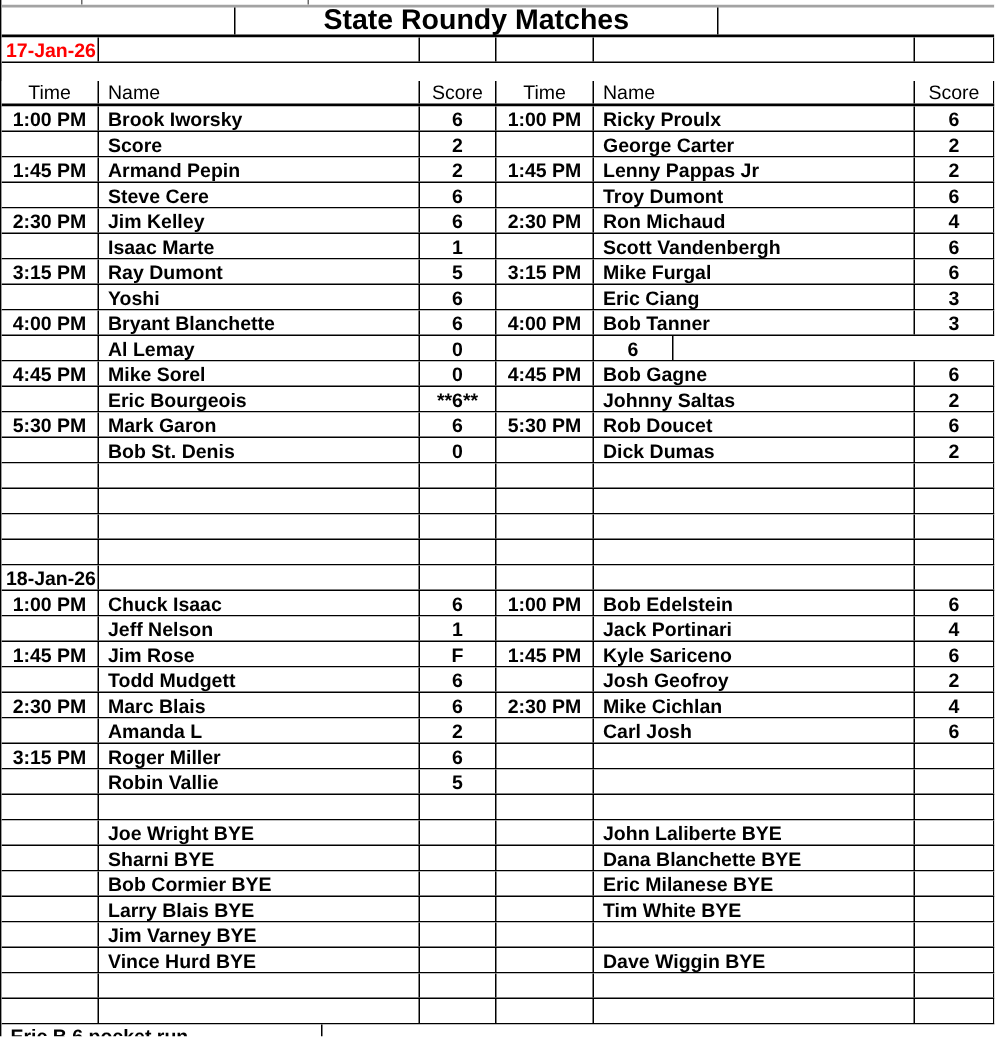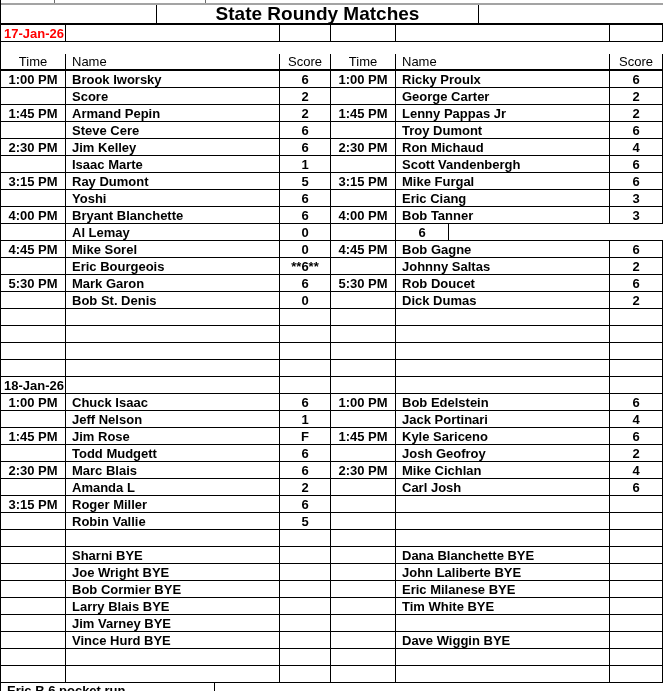--- a/index.html
+++ b/index.html
@@ -287,36 +287,36 @@
       <div class="row blank">
         <div class="cell c0"></div>
         <div class="cell c1"></div>
         <div class="cell c2"></div>
         <div class="cell c3"></div>
         <div class="cell c4"></div>
         <div class="cell c5"></div>
       </div>
       <div class="row data">
         <div class="cell c0"></div>
+        <div class="cell c1">Joe Wright BYE</div>
+        <div class="cell c2"></div>
+        <div class="cell c3"></div>
+        <div class="cell c4">John Laliberte BYE</div>
+        <div class="cell c5"></div>
+      </div>
+      <div class="row data">
+        <div class="cell c0"></div>
         <div class="cell c1">Sharni BYE</div>
         <div class="cell c2"></div>
         <div class="cell c3"></div>
         <div class="cell c4">Dana Blanchette BYE</div>
         <div class="cell c5"></div>
       </div>
       <div class="row data">
         <div class="cell c0"></div>
-        <div class="cell c1">Joe Wright BYE</div>
-        <div class="cell c2"></div>
-        <div class="cell c3"></div>
-        <div class="cell c4">John Laliberte BYE</div>
-        <div class="cell c5"></div>
-      </div>
-      <div class="row data">
-        <div class="cell c0"></div>
         <div class="cell c1">Bob Cormier BYE</div>
         <div class="cell c2"></div>
         <div class="cell c3"></div>
         <div class="cell c4">Eric Milanese BYE</div>
         <div class="cell c5"></div>
       </div>
       <div class="row data">
         <div class="cell c0"></div>
         <div class="cell c1">Larry Blais BYE</div>
         <div class="cell c2"></div>

